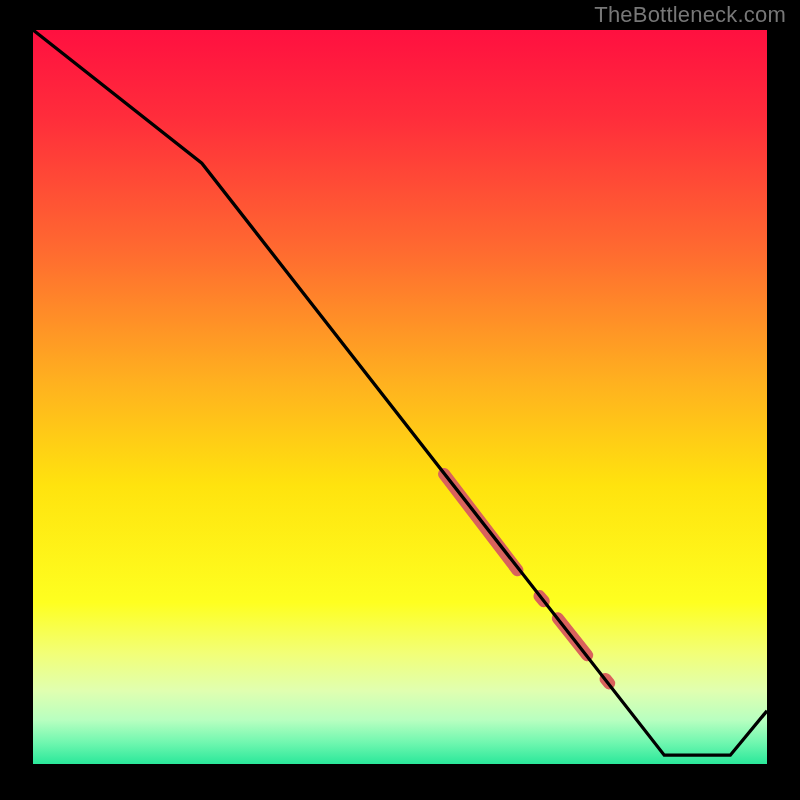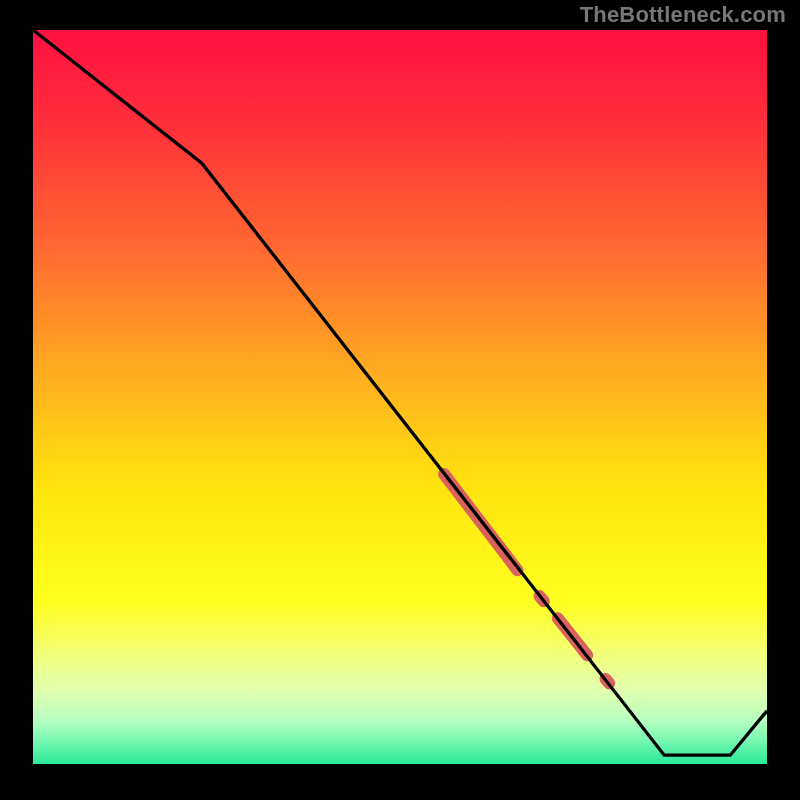--- a/index.html
+++ b/index.html
@@ -18,21 +18,21 @@
     width: 800px;
     height: 800px;
   }
   .watermark {
     position: absolute;
     top: 2px;
     right: 14px;
     font-size: 22px;
     color: #777;
     letter-spacing: 0.2px;
-    font-weight: 700;
+    font-weight: 400;
   }
   .plot-area {
     position: absolute;
     left: 33px;
     top: 30px;
     width: 734px;
     height: 740px;
     overflow: hidden;
   }
   .gradient {

